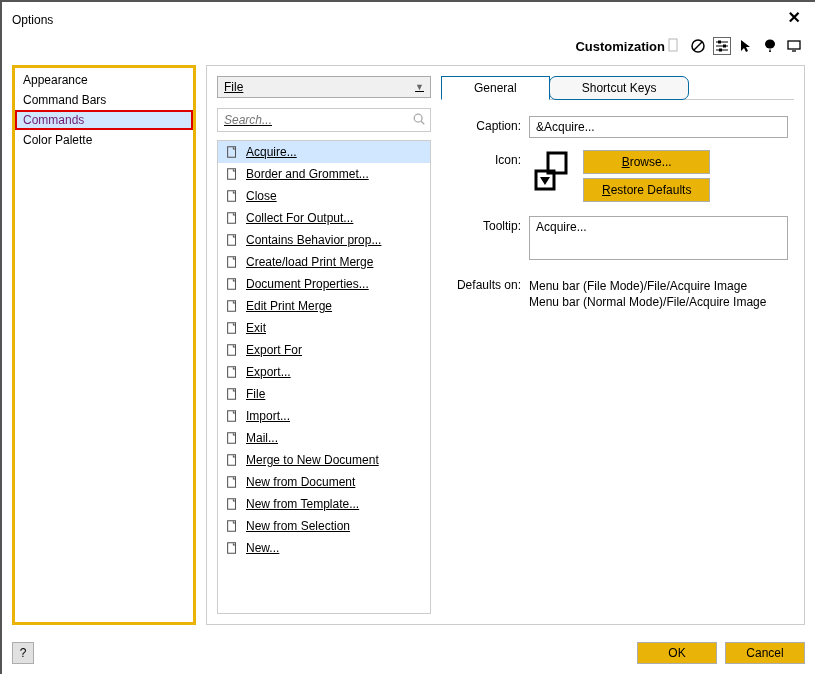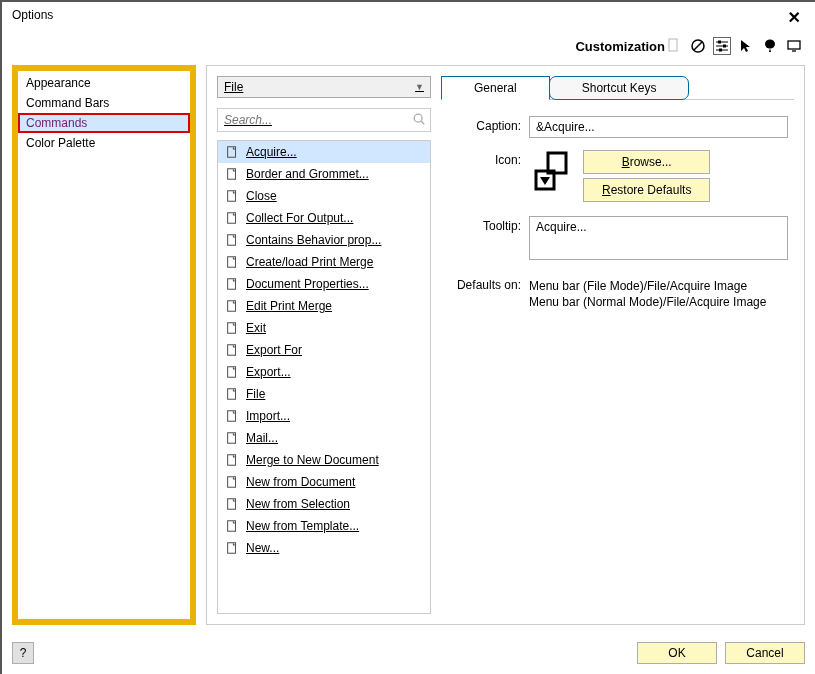--- a/index.html
+++ b/index.html
@@ -1,27 +1,27 @@
 <!DOCTYPE html>
 <html><head>
 <meta charset="utf-8">
 <style>
   * { box-sizing: border-box; font-family: 'Segoe UI', Tahoma, sans-serif; font-size: 12px; }
   html, body { margin: 0; padding: 0; width: 815px; height: 674px; background: #fff; border: 1px solid #555; position: relative; }
-  .titlebar { display: flex; justify-content: space-between; align-items: flex-start; padding: 6px 8px 4px 10px; }
+  .titlebar { display: flex; justify-content: space-between; align-items: flex-end; padding: 6px 8px 4px 10px; }
   .titlebar .title { font-size: 12px; }
   .titlebar .close { font-size: 16px; font-weight: bold; cursor: pointer; padding: 0 6px; }
   .header-row { display: flex; justify-content: flex-end; align-items: center; padding: 6px 12px 10px 14px; }
   .header-row .hlabel { font-weight: bold; font-size: 13px; }
   .toolbar-icons { display: flex; gap: 6px; align-items: center; }
   .tool-ic { width: 18px; height: 18px; display: flex; align-items: center; justify-content: center; cursor: pointer; }
   .tool-ic svg { width: 16px; height: 16px; }
   .tool-sel { border: 1px solid #666; }
   .content { display: flex; padding: 0 10px; gap: 10px; height: 560px; }
-  .sidebar { width: 184px; border: 6px solid #eab308; background: #fff; padding: 2px 0; }
+  .sidebar { width: 184px; border: 3px solid #eab308; background: #fff; padding: 2px 0; }
   .sidebar-item { padding: 3px 8px; cursor: pointer; }
   .sidebar-item.selected { background: #d0e7ff; border: 2px solid #d00; color: #701a75; padding: 1px 6px; }
   .main { flex: 1; border: 1px solid #ccc; padding: 10px; display: flex; gap: 10px; }
   .left-col { width: 214px; display: flex; flex-direction: column; text-decoration: underline; }
   .combo { border: 1px solid #aaa; background: #f0f0f0; padding: 3px 6px; display: flex; justify-content: space-between; align-items: center; cursor: pointer; }
   .combo .arrow { font-size: 9px; color: #666; }
   .search-wrap { margin-top: 10px; display: flex; align-items: center; border: 1px solid #ccc; }
   .search-wrap input { flex: 1; border: none; padding: 4px 6px; outline: none; font-style: italic; color: #c2410c; }
   .search-ic { width: 22px; text-align: center; color: #aaa; }
   .cmd-list-wrap { border: 1px solid #ccc; margin-top: 8px; flex: 1; display: flex; position: relative; }
@@ -38,21 +38,21 @@
   .tab.active { border-bottom: 1px solid #fff; z-index: 2; }
   .tab:not(.active) { background: #f7f7f7; border-radius: 7px; }
   .tab:not(:first-child) { margin-left: -1px; }
   .tab-panel { border: 1px solid #ccc; border-left: none; border-right: none; border-bottom: none; margin-top: -1px; padding: 16px 6px 6px; }
   .field-row { display: flex; align-items: flex-start; margin-bottom: 12px; }
   .field-row .lbl { width: 82px; text-align: right; padding-right: 8px; padding-top: 3px; }
   .text-input { border: 1px solid #aaa; padding: 3px 6px; flex: 1; min-width: 0; }
   .icon-box { display: flex; align-items: flex-start; gap: 6px; }
   .icon-preview { width: 48px; height: 42px; border: none; display: flex; align-items: center; justify-content: center; }
   .btn-stack { display: flex; flex-direction: column; gap: 4px; }
-  .btn { border: 1px solid #adadad; background: #fef9c3; padding: 4px 18px; cursor: pointer; text-align: center; min-width: 110px; }
+  .btn { border: 1px solid #adadad; background: #eab308; padding: 4px 18px; cursor: pointer; text-align: center; min-width: 110px; }
   .btn.small { min-width: 80px; padding: 3px 14px; }
   .tooltip-box { border: 1px solid #aaa; height: 44px; padding: 3px 6px; flex: 1; }
   .avail { display: flex; margin-top: 18px; }
   .avail .lbl2 { width: 82px; text-align: right; padding-right: 8px; }
   .avail .vals { flex: 1; line-height: 1.35; }
   .footer { position: absolute; bottom: 0; left: 0; right: 0; padding: 10px; display: flex; justify-content: space-between; align-items: center; }
   .footer .help { border: 1px solid #adadad; background: #e1e1e1; width: 22px; height: 22px; display: flex; align-items: center; justify-content: center; cursor: pointer; }
   .footer .btns { display: flex; gap: 8px; }
 </style>
 </head>
@@ -276,30 +276,30 @@
               </span>
               <span>New from Document</span>
             </div>
             <div class="cmd-item">
               <span class="ic">
                 <svg width="14" height="14" viewBox="0 0 16 16">
                   <rect x="3" y="2" width="9" height="12" fill="none" stroke="#555" stroke-width="1.2"></rect>
                   <path d="M9 2 L12 5 L9 5 Z" fill="#555"></path>
                 </svg>
               </span>
+              <span>New from Template...</span>
+            </div>
+            <div class="cmd-item">
+              <span class="ic">
+                <svg width="14" height="14" viewBox="0 0 16 16">
+                  <rect x="3" y="2" width="9" height="12" fill="none" stroke="#555" stroke-width="1.2"></rect>
+                  <path d="M9 2 L12 5 L9 5 Z" fill="#555"></path>
+                </svg>
+              </span>
               <span>New from Selection</span>
-            </div>
-            <div class="cmd-item">
-              <span class="ic">
-                <svg width="14" height="14" viewBox="0 0 16 16">
-                  <rect x="3" y="2" width="9" height="12" fill="none" stroke="#555" stroke-width="1.2"></rect>
-                  <path d="M9 2 L12 5 L9 5 Z" fill="#555"></path>
-                </svg>
-              </span>
-              <span>New from Template...</span>
             </div>
             <div class="cmd-item">
               <span class="ic">
                 <svg width="14" height="14" viewBox="0 0 16 16">
                   <rect x="3" y="2" width="9" height="12" fill="none" stroke="#555" stroke-width="1.2"></rect>
                   <path d="M9 2 L12 5 L9 5 Z" fill="#555"></path>
                 </svg>
               </span>
               <span>New...</span>
             </div>

